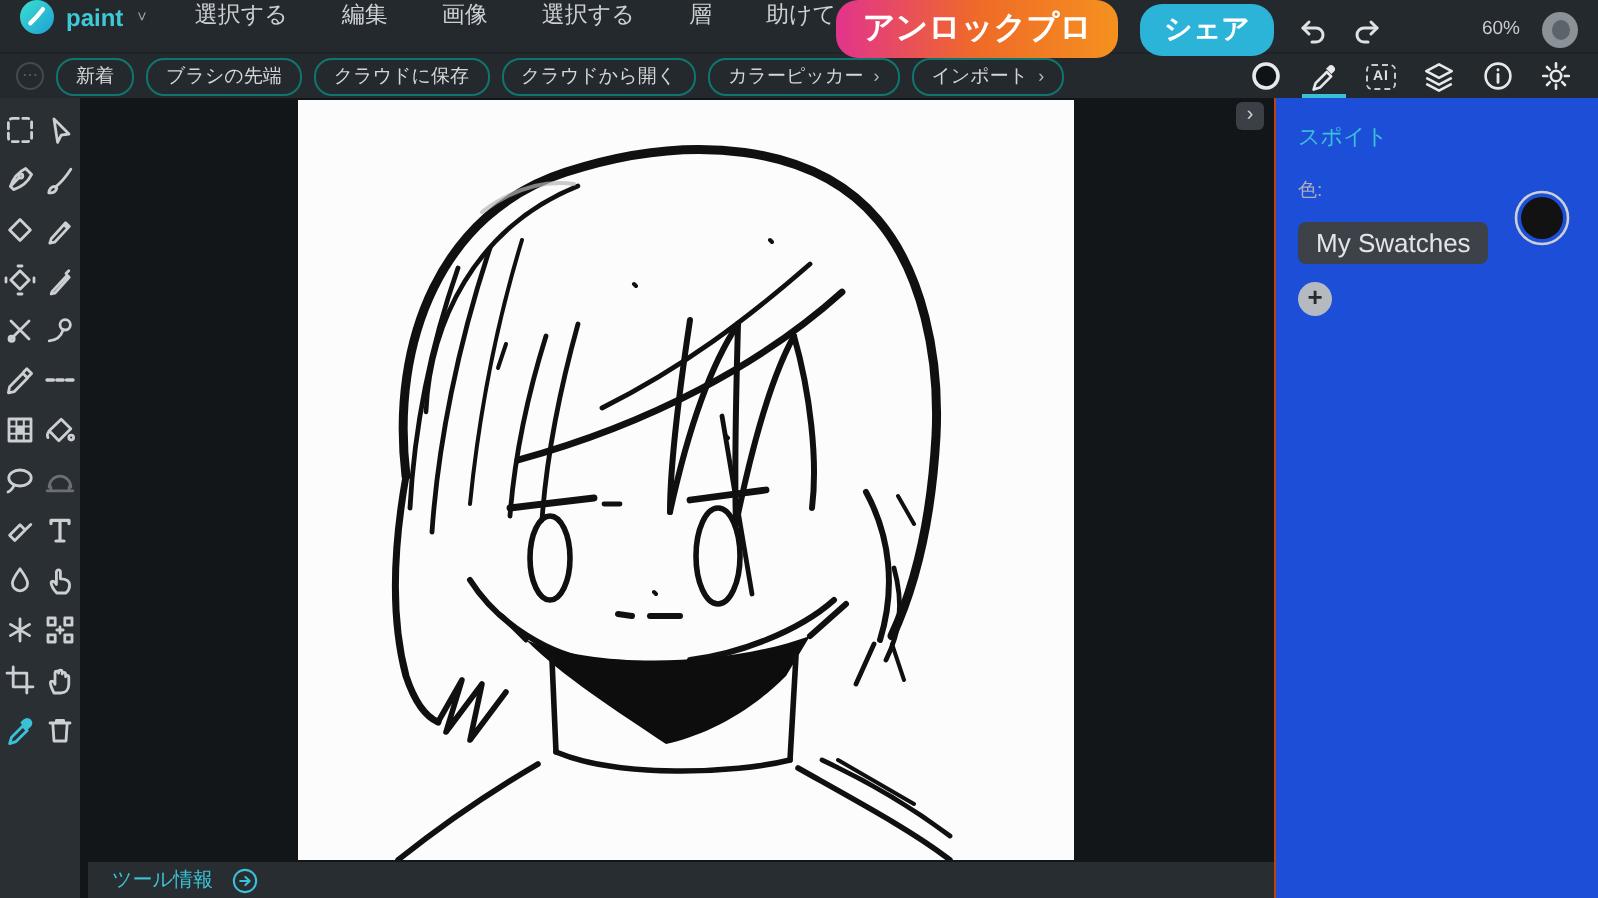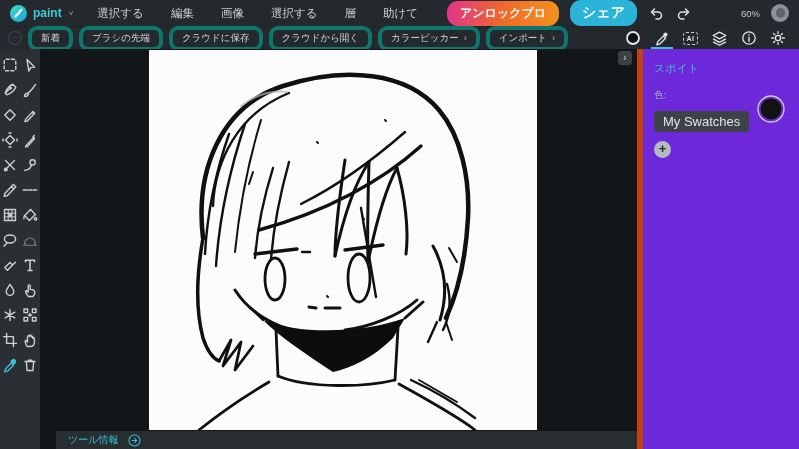--- a/index.html
+++ b/index.html
@@ -1,43 +1,43 @@
 <!DOCTYPE html>
 <html><head>
 <meta charset="utf-8">
 <style>
   * { margin:0; padding:0; box-sizing:border-box; }
   html,body { width:799px; height:449px; overflow:hidden; background:#1a1e22;
     font-family:"Liberation Sans", sans-serif; -webkit-font-smoothing:antialiased; }
 
   
   .header { height:27px; background:#24292e; border-bottom:1px solid #1f2327;
-    display:flex; align-items:center; padding:0 10px; }
+    display:flex; align-items:flex-start; padding:0 10px; }
   .logo-wrap { display:flex; align-items:center; gap:6px; margin-right:24px; cursor:pointer; }
   .logo-circle { width:17px; height:17px; border-radius:50%;
     background:linear-gradient(135deg,#3ae0cf,#1f9fd6); display:flex; align-items:center; justify-content:center; }
   .logo-text { color:#3ec9d6; font-size:12px; font-weight:bold; }
   .logo-chev { color:#9aa0a5; font-size:8px; margin-left:1px; }
   .menu { display:flex; gap:27px; font-size:11.5px; color:#ccd0d3; }
   .menu-item { cursor:pointer; white-space:nowrap; }
   .header-right { margin-left:auto; display:flex; align-items:center; gap:11px; }
   .unlock-btn { background:linear-gradient(90deg,#e2348c,#ef6a28,#f5911f); color:#fff;
-    font-size:12px; font-weight:bold; padding:4px 13px; border-radius:11px; border:none; cursor:pointer; white-space:nowrap; }
+    font-size:16px; font-weight:bold; padding:4px 13px; border-radius:11px; border:none; cursor:pointer; white-space:nowrap; }
   .share-btn { background:#2cb4d8; color:#fff; font-size:14px; font-weight:bold;
     padding:4px 12px; border-radius:11px; border:none; cursor:pointer; white-space:nowrap; }
   .hist-icon { width:17px; height:17px; display:flex; align-items:center; cursor:pointer; }
   .zoom-label { color:#c6cacd; font-size:9.5px;margin-left:37px; }
   .avatar { width:18px; height:18px; border-radius:50%; background:#8a9197; position:relative; cursor:pointer; overflow:hidden; }
   .avatar span { position:absolute; left:5px; top:4px; width:9px; height:10px; border-radius:50%; background:#5c636a; }
 
   
   .quickbar { height:22px; background:#24292e; display:flex; align-items:center; padding:0 8px; gap:6px; }
   .more-circle { width:14px; height:14px; border:1px solid #6a7075; border-radius:50%;
     color:#9aa0a5; font-size:8px; line-height:12px; text-align:center; opacity:.45; cursor:pointer; flex:none; }
-  .pill { border:4px solid #0f766e; border-radius:9px; color:#d4d7d9; font-size:9.5px;
+  .pill { border:1px solid #0f766e; border-radius:9px; color:#d4d7d9; font-size:9.5px;
     padding:2px 9px; display:flex; gap:5px; align-items:center; background:transparent; cursor:pointer; white-space:nowrap; }
   .pill .chev { font-size:9px; color:#b9bec2; }
   .quickbar-right { margin-left:auto; display:flex; align-items:center; gap:13px; padding-right:5px; }
   .qb-icon { height:22px; display:flex; align-items:center; position:relative; cursor:pointer; }
   .qb-icon.active::after { content:""; position:absolute; bottom:0; left:-3px; right:-3px; height:2px; background:#3bc1d6; }
   .ai-badge { border:1px dashed #c8ccd0; border-radius:3px; color:#dfe2e4; font-size:7px;
     font-weight:bold; padding:2px 2.5px; letter-spacing:.5px; }
 
   
   .main { display:flex; height:400px; }
@@ -45,26 +45,26 @@
     align-content:start; padding-top:6px; row-gap:5px; justify-items:center; }
   .tool { width:20px; height:20px; display:flex; align-items:center; justify-content:center; cursor:pointer; border-radius:3px; }
   .tool svg { stroke:#ccd0d3; fill:none; stroke-width:1.4; stroke-linecap:round; stroke-linejoin:round; }
   .tool.faded svg { opacity:.4; }
   .tool.active svg { stroke:#3bc1d6; }
 
   .canvas-area { flex:1; background:#131619; position:relative; }
   .paper { position:absolute; left:109px; top:1px; width:388px; height:380px; background:#fcfcfc; }
   .collapse-btn { position:absolute; top:2px; right:5px; width:14px; height:14px; background:#3a4046;
     border-radius:3px; color:#cfd3d6; font-size:10px; line-height:13px; text-align:center; cursor:pointer; }
-  .statusbar { position:absolute; left:16px; right:0; bottom:0; height:18px; background:#282d32;
+  .statusbar { position:absolute; left:4px; right:0; bottom:0; height:18px; background:#282d32;
     display:flex; align-items:center; gap:10px; padding-left:12px; }
   .statusbar-label { color:#3bc1d6; font-size:10px; cursor:pointer; }
 
   
-  .panel { width:162px; background:#6d28d9; border-left:6px solid #c2410c; padding:12px 11px 0; }
+  .panel { width:162px; background:#1d4ed8; border-left:1px solid #c2410c; padding:12px 11px 0; }
   .panel-title { color:#3bc1d6; font-size:11px; margin-bottom:13px; }
   .panel-row { display:flex; justify-content:space-between; align-items:flex-start; }
   .panel-left { display:flex; flex-direction:column; align-items:flex-start; gap:9px; }
   .color-label { color:#aab0b5; font-size:9.5px; }
   .swatches-pill { background:#3c4247; color:#e3e5e7; font-size:13px; padding:3px 9px; border-radius:4px; cursor:pointer; }
   .add-btn { width:17px; height:17px; border-radius:50%; background:#b4bac0; color:#262b30;
     font-size:13px; font-weight:bold; line-height:15px; text-align:center; cursor:pointer; }
   .swatch-circle { margin-top:5px; margin-right:2px; cursor:pointer; }
 </style>
 </head>

